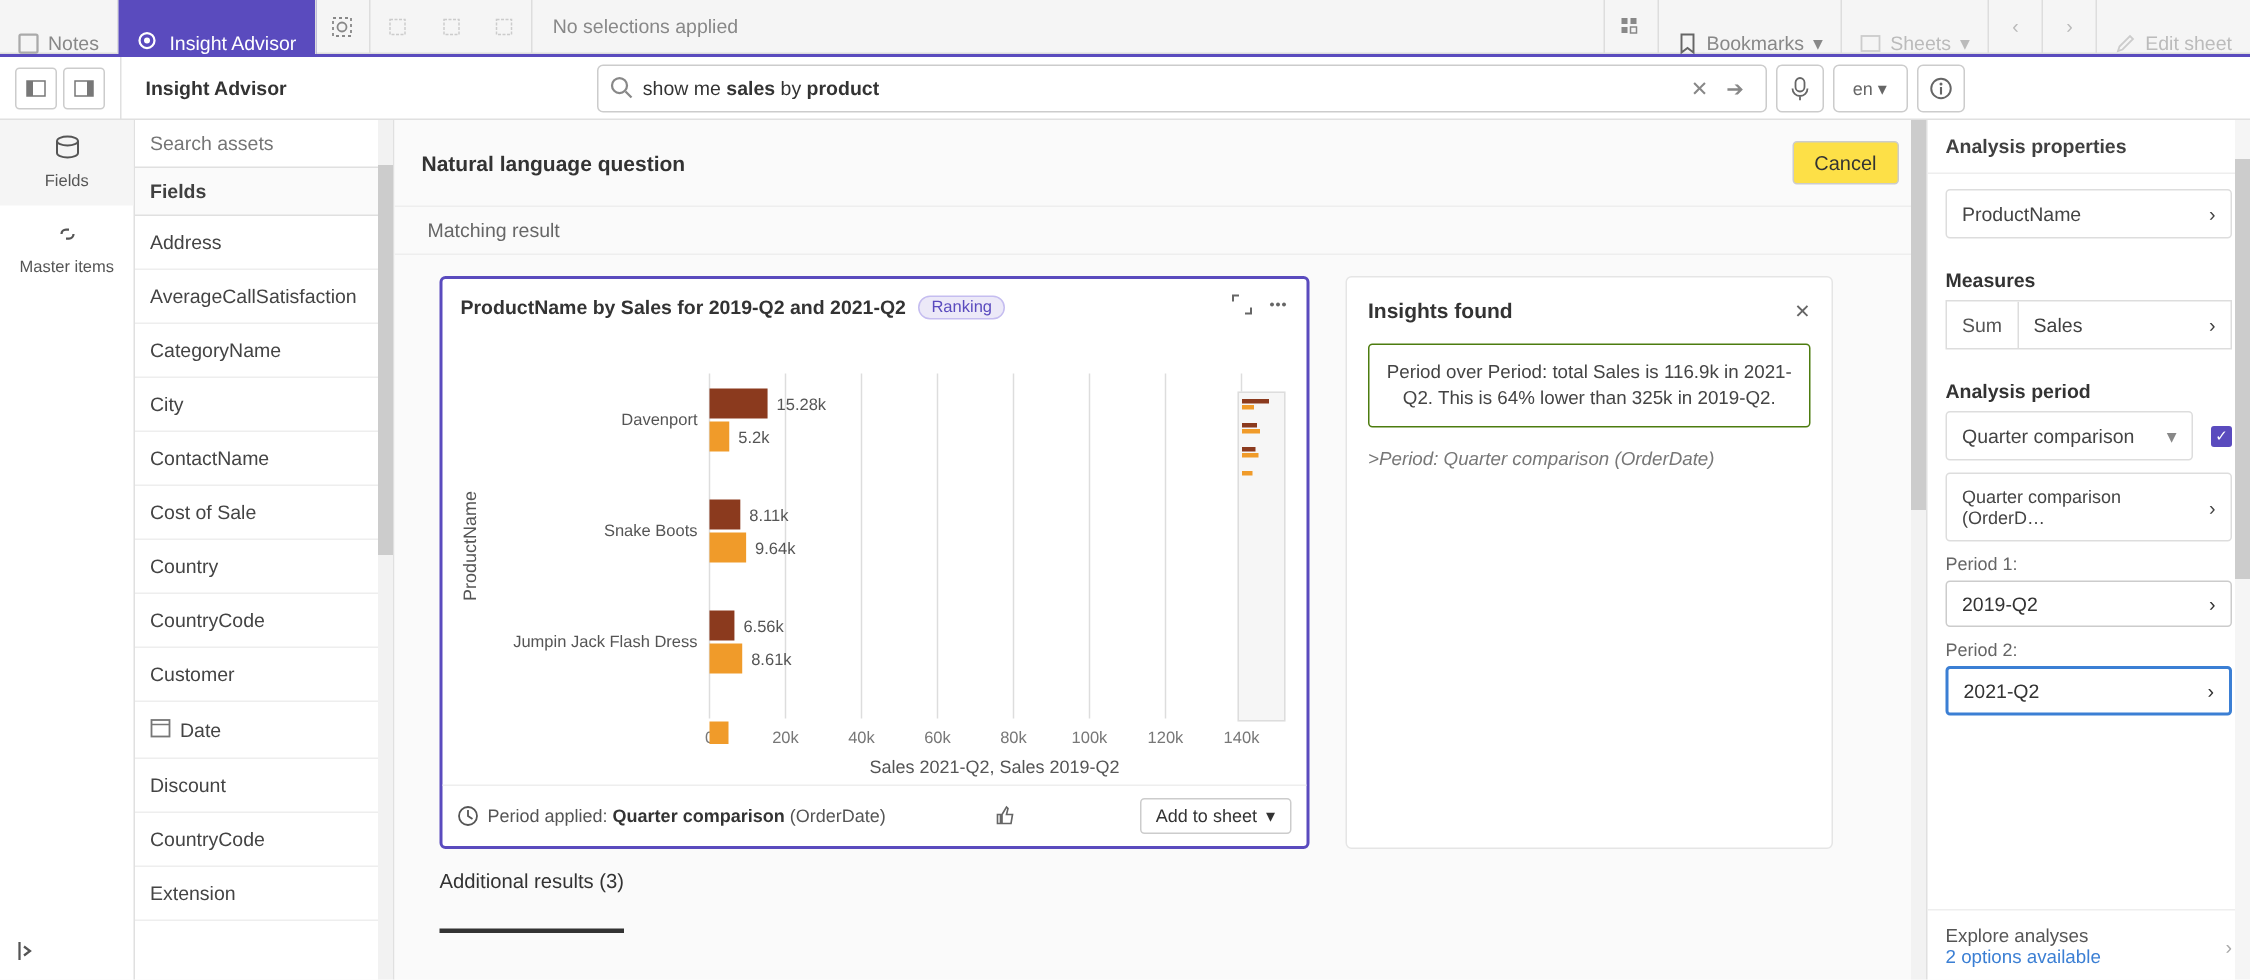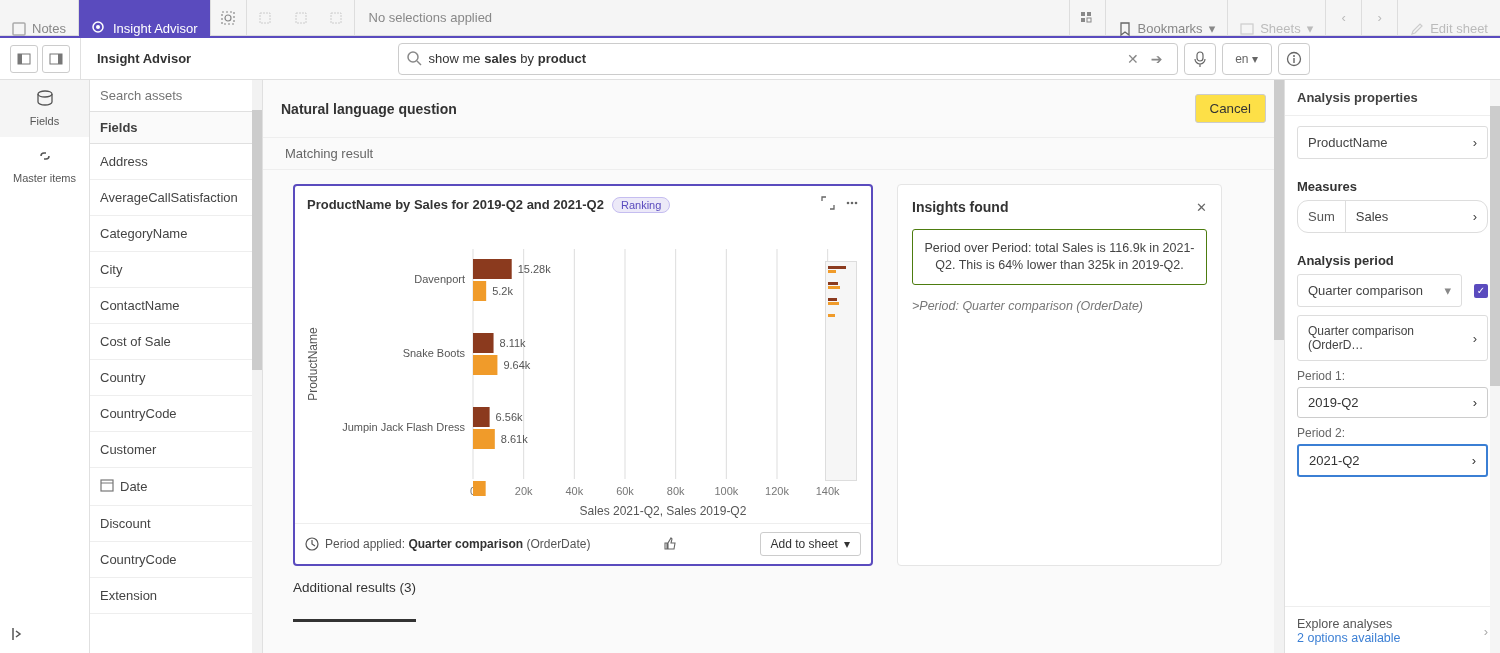--- a/index.html
+++ b/index.html
@@ -77,21 +77,21 @@
 .axis-label { font-size: 11px; fill: #777; }
 .grid-line { stroke: #ddd; stroke-width: 1; }
 .axis-title { font-size: 12px; fill: #555; }
 
 
 .right-panel { width: 216px; border-left: 1px solid #e0e0e0; background: #fff; display: flex; flex-direction: column; position: relative; }
 .rp-header { padding: 10px 12px; font-weight: 600; border-bottom: 1px solid #eee; font-size: 13px; }
 .rp-section { padding: 10px 12px; }
 .rp-pill { border: 1px solid #ddd; border-radius: 3px; padding: 8px 10px; display: flex; align-items: center; justify-content: space-between; color: #444; cursor: pointer; }
 .rp-label { font-weight: 600; color: #333; margin-bottom: 6px; font-size: 13px; }
-.rp-measure { display: flex; border: 1px solid #ddd; border-radius: 11px; overflow: hidden; }
+.rp-measure { display: flex; border: 1px solid #ddd; border-radius: 0; overflow: hidden; }
 .rp-agg { padding: 8px 10px; border-right: 1px solid #ddd; color: #555; }
 .rp-field { flex: 1; padding: 8px 10px; display: flex; justify-content: space-between; align-items: center; }
 .rp-small-label { font-size: 12px; color: #666; margin-bottom: 4px; }
 .rp-select { border: 1px solid #ccc; border-radius: 3px; padding: 7px 10px; display: flex; justify-content: space-between; align-items: center; color: #333; cursor: pointer; }
 .rp-select.active { border: 2px solid #3b7fd4; }
 .rp-explore { margin-top: auto; border-top: 1px solid #eee; padding: 10px 12px; display: flex; justify-content: space-between; align-items: center; }
 .rp-explore-link { color: #3b7fd4; font-size: 12.5px; }
 .rp-qc-head { display: flex; align-items: center; gap: 6px; }
 .rp-qc-head .chev { margin-left: auto; color: #888; }
 .rp-check { width: 14px; height: 14px; background: #5a4bbe; border-radius: 2px; display: inline-flex; align-items: center; justify-content: center; color: #fff; font-size: 10px; margin-left: 6px; }

